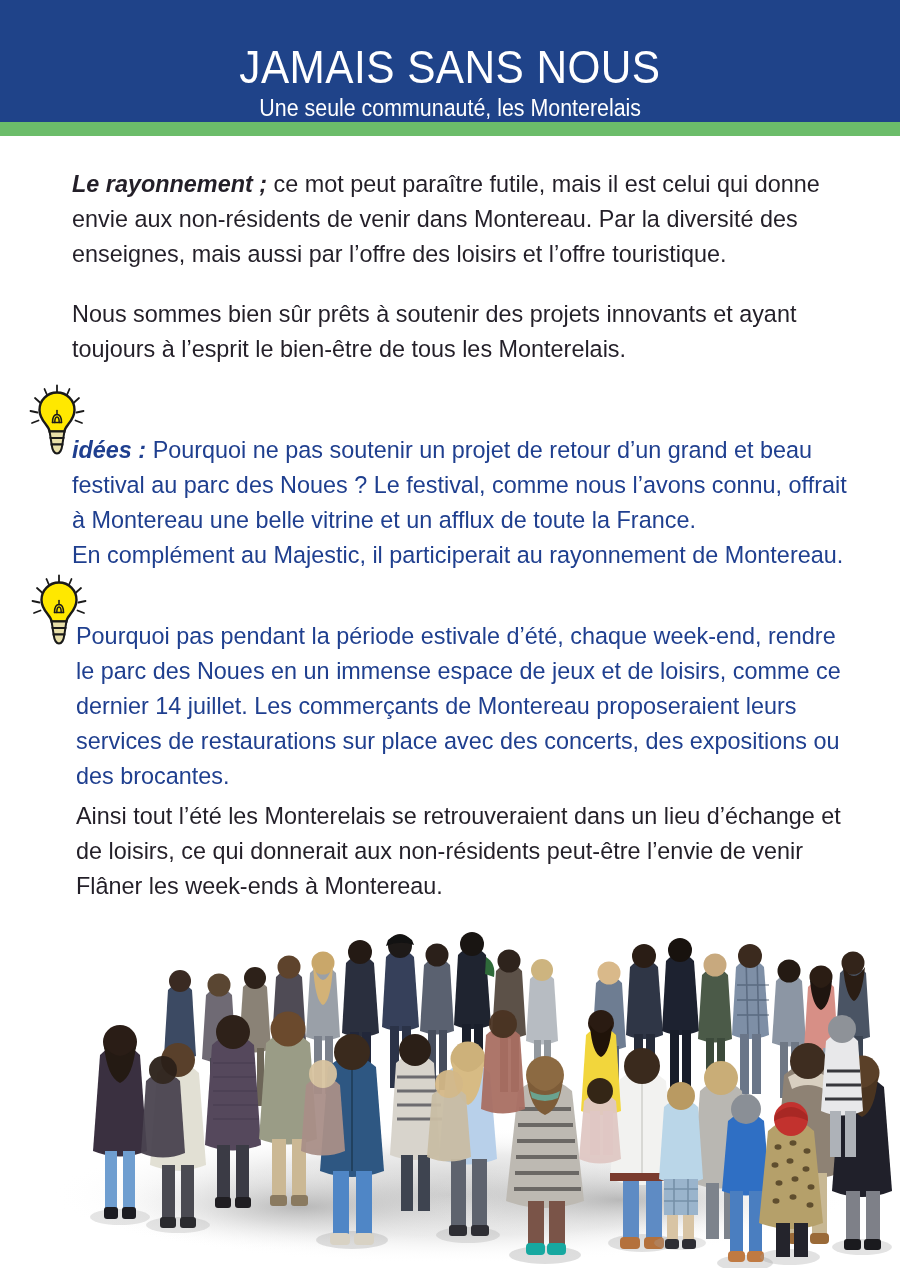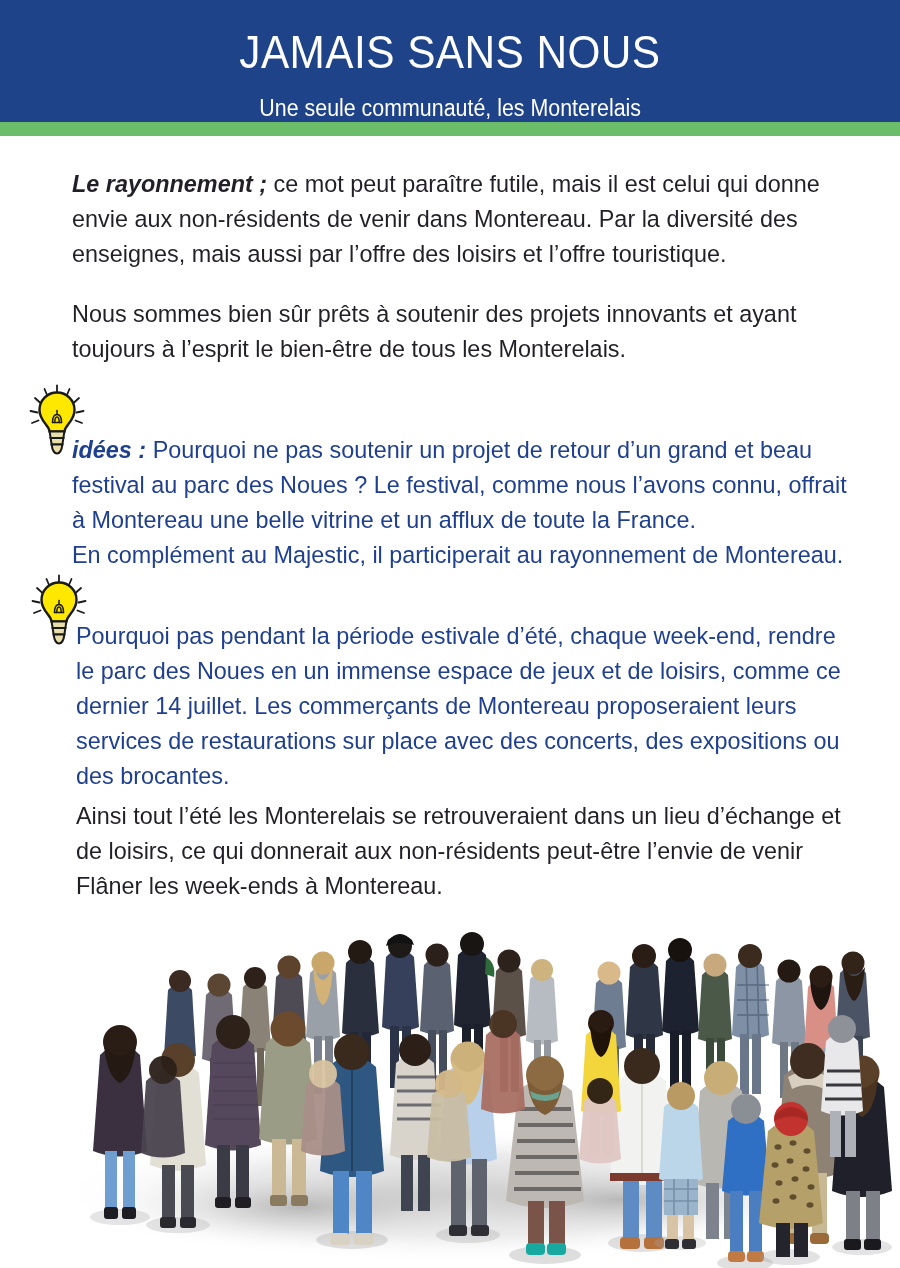--- a/index.html
+++ b/index.html
@@ -24,21 +24,21 @@
   .header {
     position: absolute;
     left: 0;
     top: 0;
     width: 900px;
     height: 122px;
     background: #1f4389;
     display: flex;
     flex-direction: column;
     align-items: center;
-    justify-content: space-between;
+    justify-content: flex-end;
     box-sizing: border-box;
     padding-top: 26px;
   }
   .header-title {
     color: #ffffff;
     font-size: 46px;
     line-height: 52px;
     font-weight: 400;
     letter-spacing: 0.5px;
     transform: scaleX(0.92);

